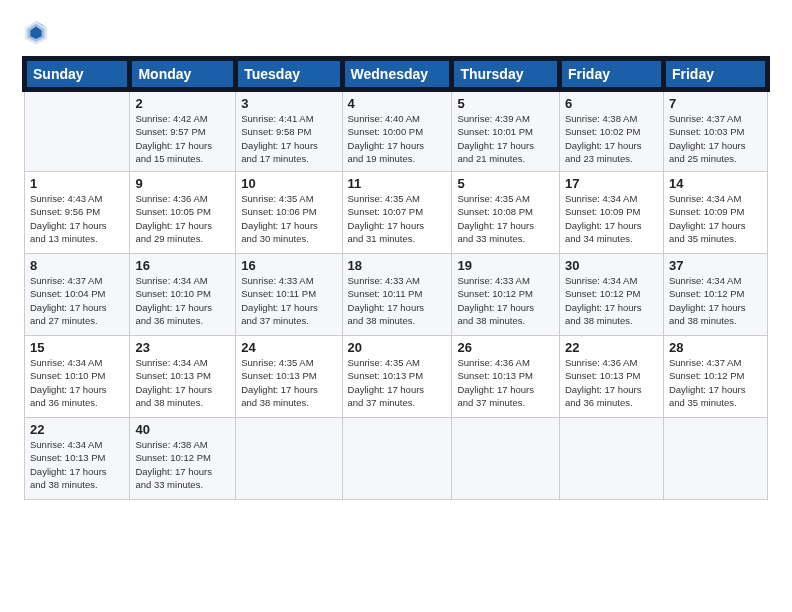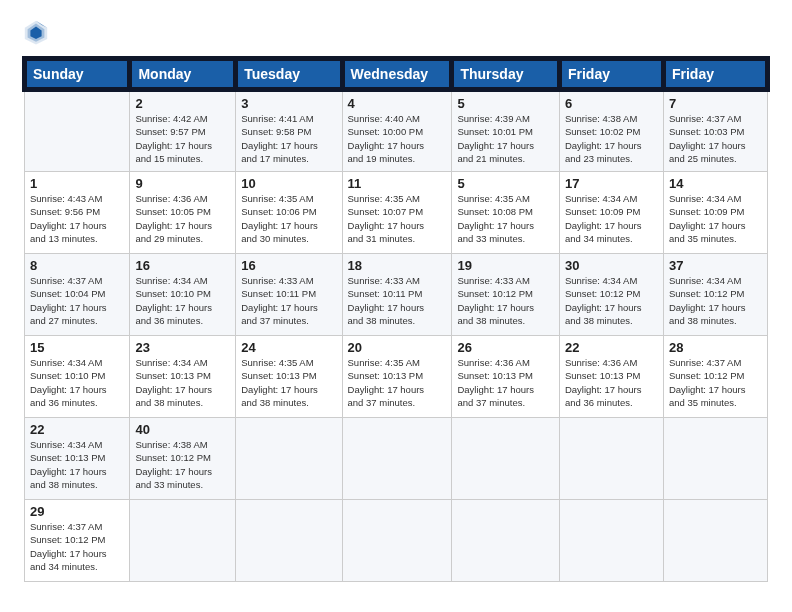--- a/index.html
+++ b/index.html
@@ -263,27 +263,15 @@
           <td>
             <span class="day-num">40</span>
             <div class="day-detail">Sunrise: 4:38 AM<br>Sunset: 10:12 PM<br>Daylight: 17 hours<br>and 33 minutes.</div>
           </td>
           <td class="empty-cell"></td>
           <td class="empty-cell"></td>
           <td class="empty-cell"></td>
           <td class="empty-cell"></td>
           <td class="empty-cell"></td>
         </tr>
-        <tr>
-          <td>
-            <span class="day-num">29</span>
-            <div class="day-detail">Sunrise: 4:37 AM<br>Sunset: 10:12 PM<br>Daylight: 17 hours<br>and 34 minutes.</div>
-          </td>
-          <td class="empty-cell"></td>
-          <td class="empty-cell"></td>
-          <td class="empty-cell"></td>
-          <td class="empty-cell"></td>
-          <td class="empty-cell"></td>
-          <td class="empty-cell"></td>
-        </tr>
       </tbody>
   </table>
 </div>
 
 </body></html>

